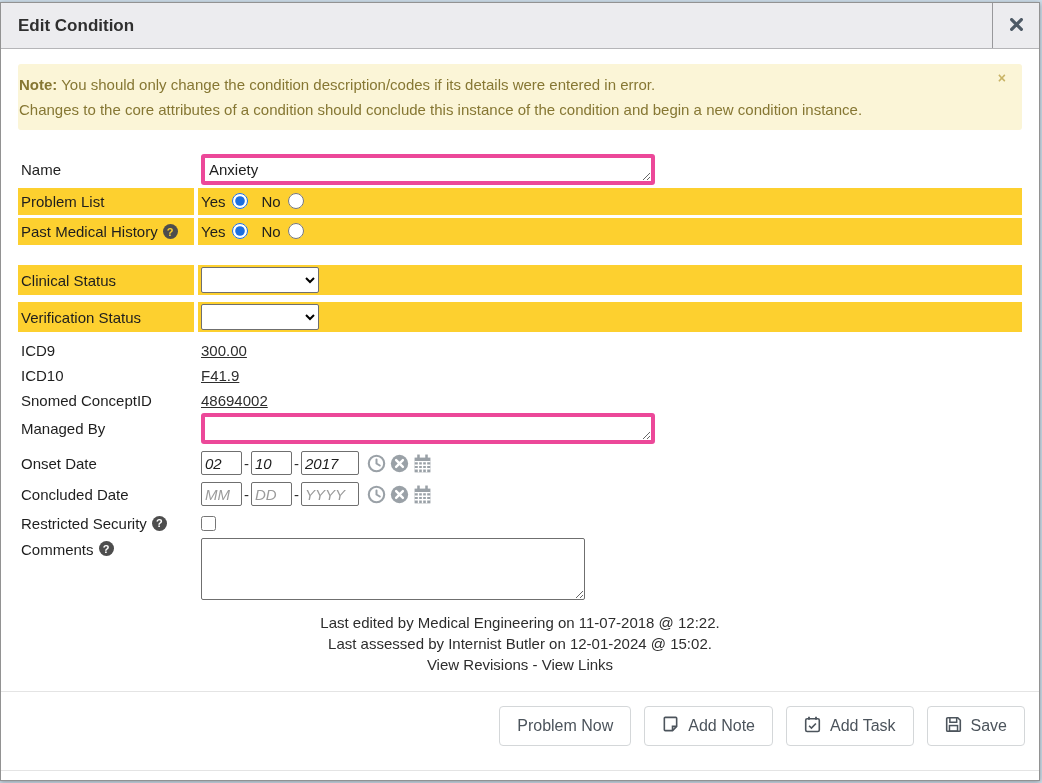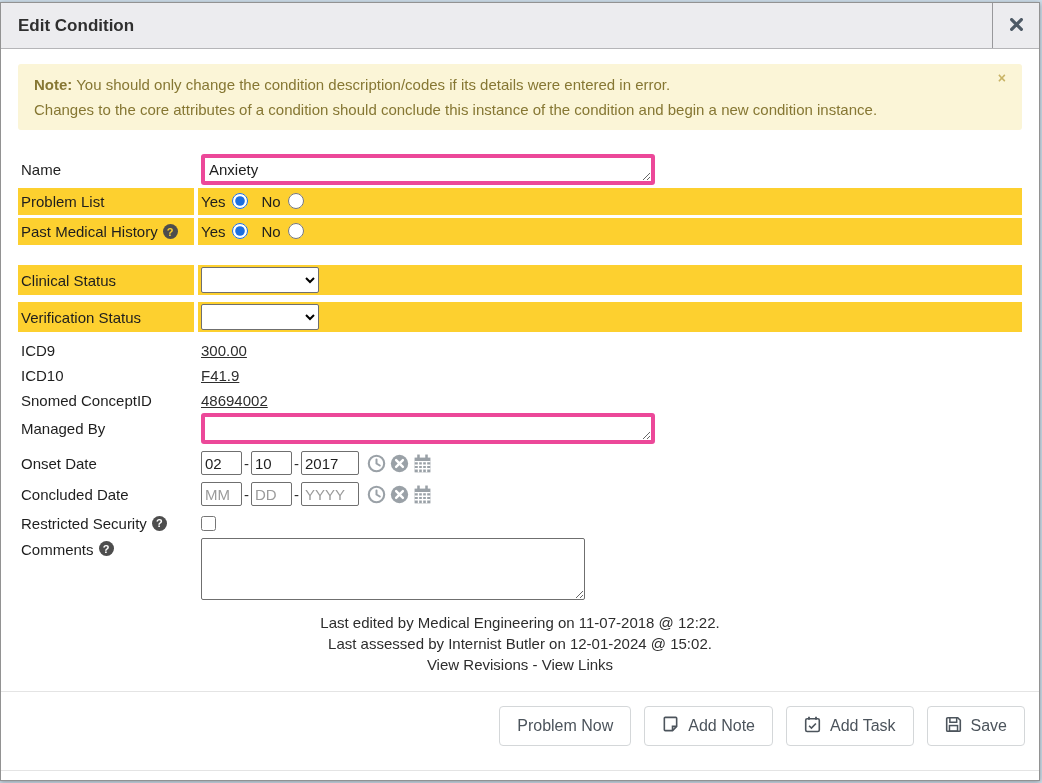--- a/index.html
+++ b/index.html
@@ -16,21 +16,21 @@
     box-shadow:0 1px 5px rgba(0,0,0,.35);
     display:flex;flex-direction:column;box-sizing:border-box;
   }
   
   .m-header{flex:none;height:45px;background:#ececef;border-bottom:1px solid #b5b5b8;display:flex;align-items:stretch;}
   .m-title{flex:1;display:flex;align-items:center;padding-left:17px;font-weight:bold;font-size:17px;color:#2f2f2f;}
   .m-close{flex:none;width:46px;border-left:1px solid #98989b;display:flex;align-items:center;justify-content:center;cursor:pointer;}
   
   .m-body{flex:1;background:#fff;overflow:hidden;font-size:15px;color:#1e1e1e;}
   
-  .note{margin:15px 17px 0;background:#fbf5d7;border-radius:3px;padding:8px 16px;color:#867733;line-height:25px;position:relative;}
+  .note{margin:15px 17px 0;background:#fbf5d7;border-radius:3px;padding:8px 1px;color:#867733;line-height:25px;position:relative;}
   .note b{font-weight:bold;}
   .note-close{position:absolute;right:16px;top:7px;color:#c9b466;font-weight:bold;font-size:14px;cursor:pointer;line-height:14px;}
   
   .form{margin:24px 17px 0;}
   .frow{display:flex;margin-bottom:3px;align-items:stretch;}
   .lab{flex:0 0 176px;display:flex;align-items:center;gap:5px;padding-left:3px;box-sizing:border-box;}
   .fld{flex:1;margin-left:4px;display:flex;align-items:center;padding-left:3px;box-sizing:border-box;}
   .hl .lab,.hl .fld{background:#fdd02f;}
   .r-name{min-height:28px;}
   .r-radio{min-height:27px;}
@@ -46,21 +46,21 @@
   
   textarea.wide{width:438px;height:19px;border:4px solid #ec4899;border-radius:3px;resize:both;
     font-family:inherit;font-size:15px;padding:2px 4px;overflow:hidden;line-height:19px;color:#1e1e1e;}
   textarea.comments{width:372px;height:54px;border:1px solid #6f6f6f;border-radius:2px;resize:both;
     font-family:inherit;font-size:15px;padding:3px 5px;color:#1e1e1e;}
   select.sel{width:118px;height:26px;border:1px solid #6f6f6f;border-radius:2px;background:#fff;font-family:inherit;font-size:15px;}
   .radio-opt{display:inline-flex;align-items:flex-start;gap:7px;margin-right:13px;cursor:pointer;}
   .radio-opt input{width:16px;height:16px;margin:0;accent-color:#1b6fe0;cursor:pointer;}
   .codelink{color:#2d2d2d;text-decoration:underline;cursor:pointer;}
   .dinp{width:33px;height:20px;border:1px solid #6f6f6f;border-radius:2px;padding:1px 3px;
-    font-family:inherit;font-size:15px;color:#1e1e1e;}
+    font-family:inherit;font-size:15px;color:#1e1e1e;font-style:italic;}
   .dinp.yr{width:50px;}
   .dinp::placeholder{color:#9b9b9b;opacity:1;}
   .dash{margin:0 2px;color:#2d2d2d;}
   .dicon{width:19px;height:19px;margin-left:4px;cursor:pointer;flex:none;}
   .dicon.first{margin-left:8px;}
   .chk{width:15px;height:15px;margin:0;cursor:pointer;}
   .help-q{display:inline-flex;width:15px;height:15px;border-radius:50%;background:#4d4d4d;color:#fff;
     font-size:11px;font-weight:bold;align-items:center;justify-content:center;cursor:pointer;flex:none;}
   .hl .help-q{color:#fdd02f;}
   

